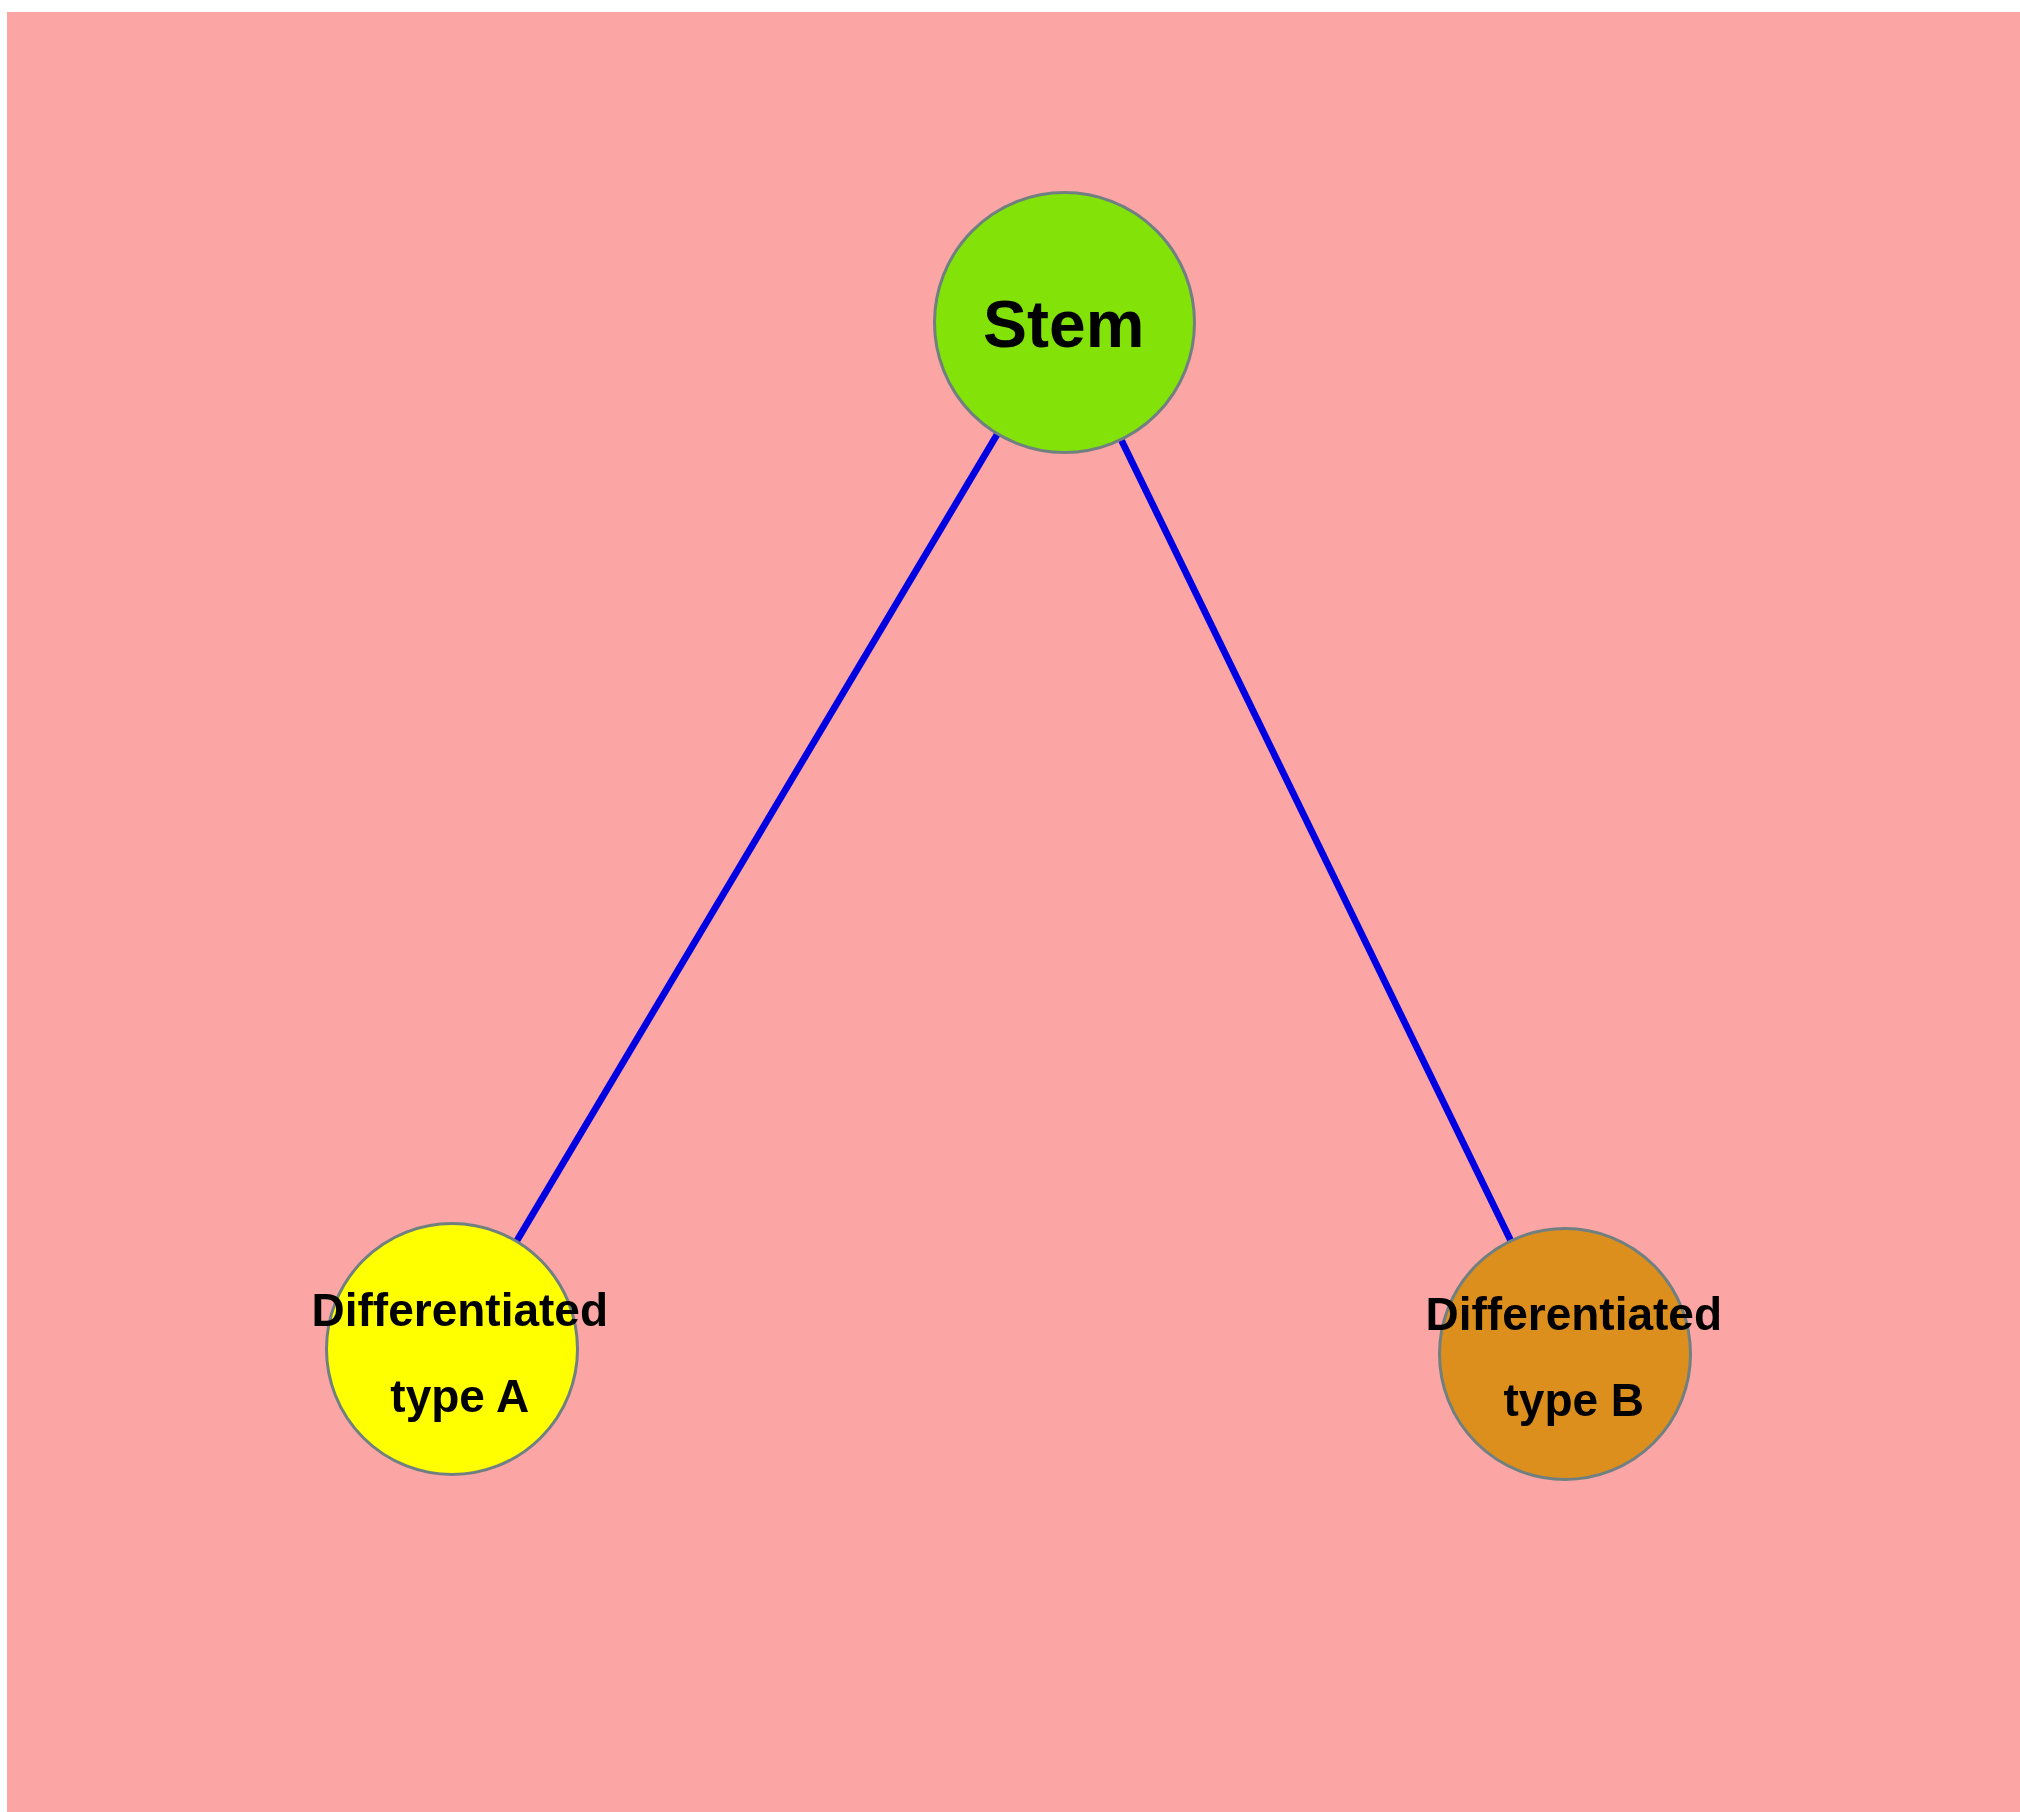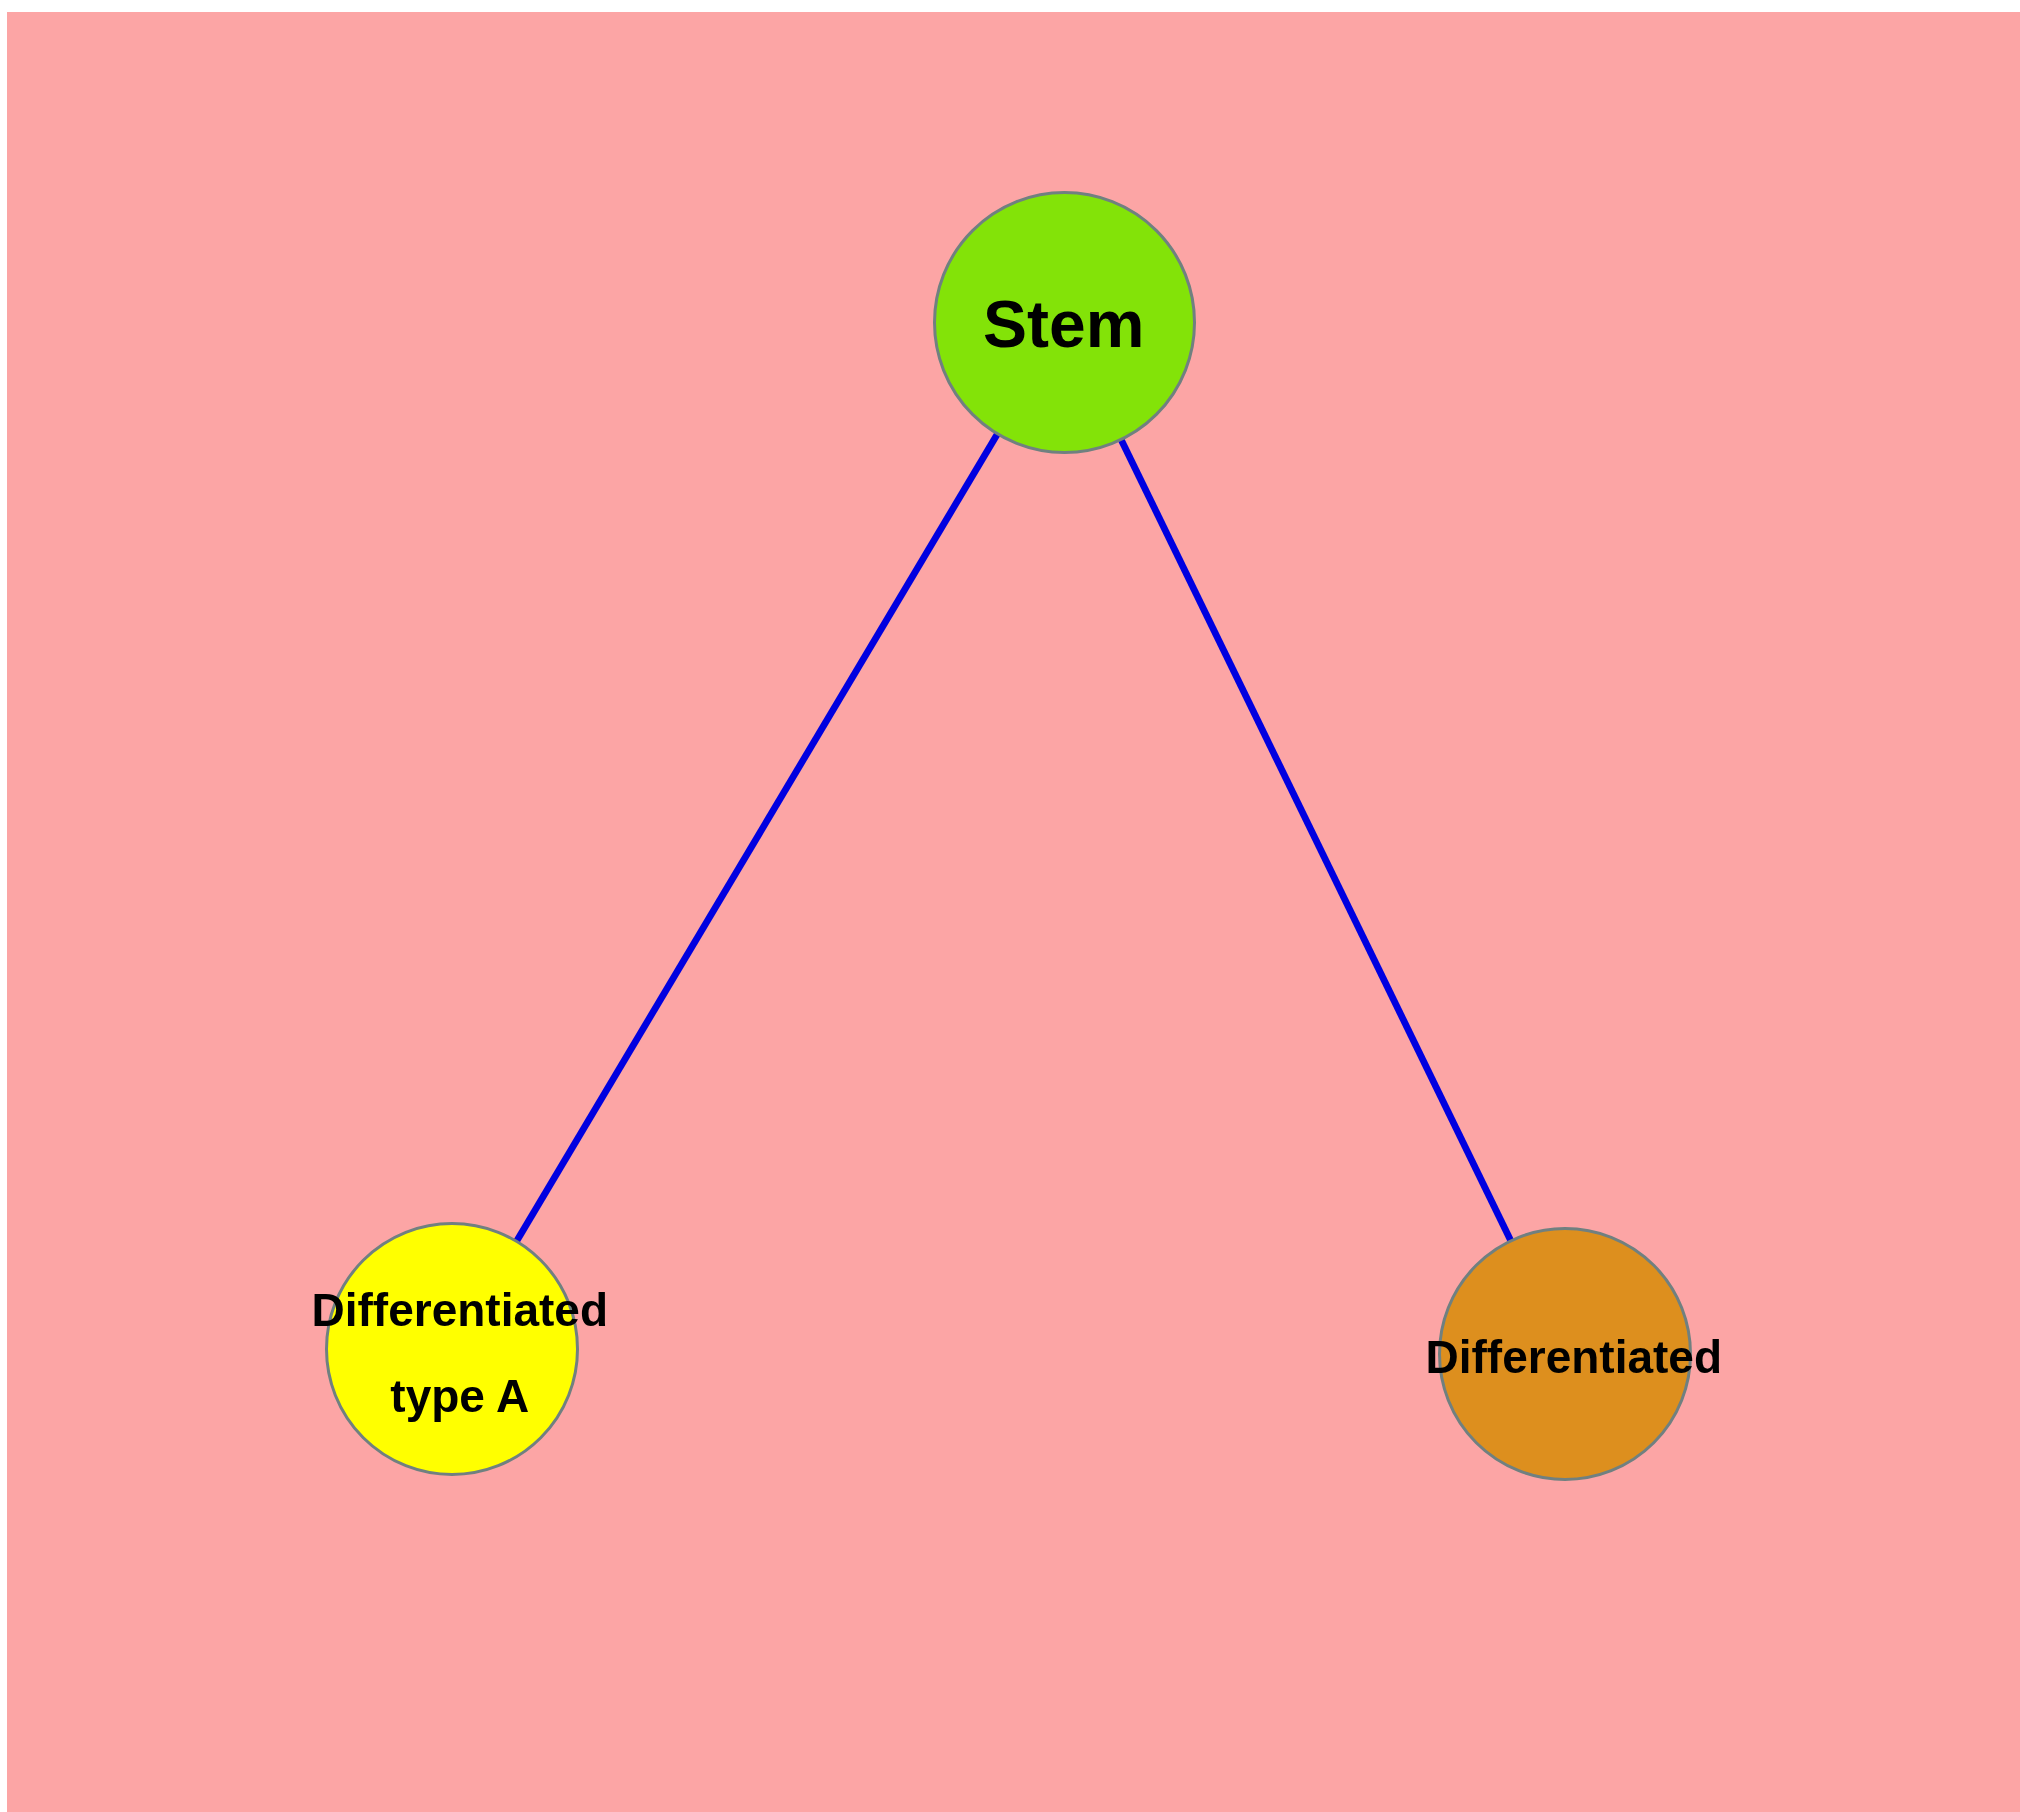--- a/index.html
+++ b/index.html
@@ -67,16 +67,17 @@
 
   <div class="node" style="left: 318px; top: 1210px; width: 254px; height: 254px; background-color: rgb(255, 255, 0);"></div>
   <div class="node-label label-diff" style="left:445px; top:1341px;">
     <span class="label-line">Differentiated</span>
     <span class="label-line">type A</span>
   </div>
 
   <div class="node" style="left: 1431px; top: 1215px; width: 254px; height: 254px; background-color: rgb(221, 143, 30);"></div>
   <div class="node-label label-diff" style="left:1559px; top:1345px;">
     <span class="label-line">Differentiated</span>
+    <span class="label-line">type B</span>
   </div>
 
 </div>
 
 
 </body></html>

